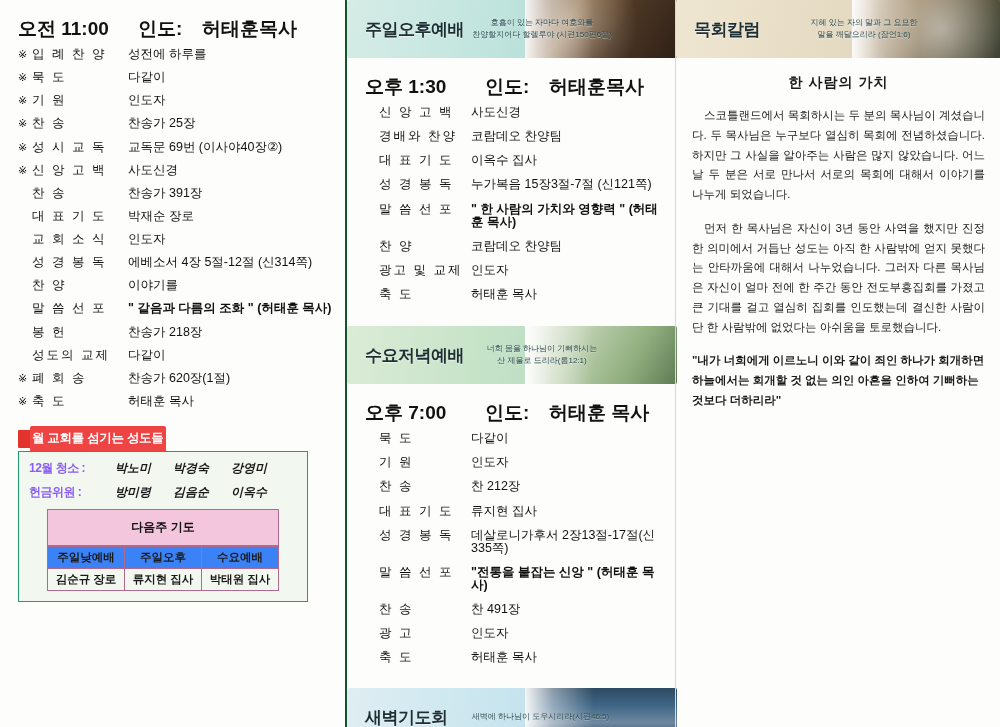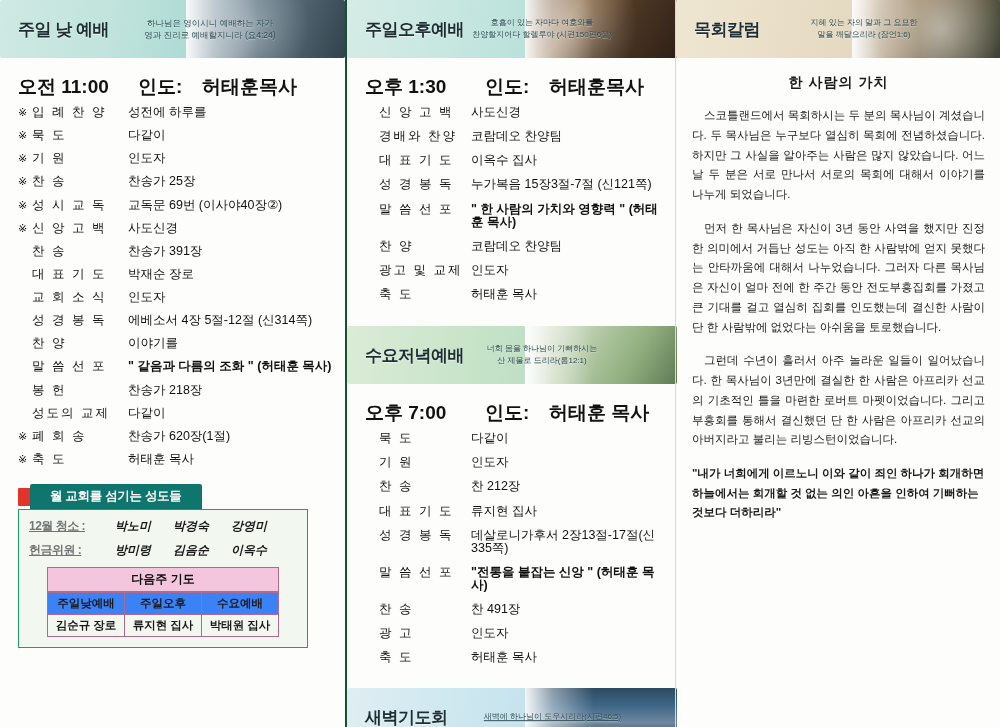--- a/index.html
+++ b/index.html
@@ -110,65 +110,58 @@
     padding:0 16px;margin-top:4px;
   }
   .verse .ref{font-size:11.5px;font-weight:bold;margin-bottom:3px;}
   .verse .body{font-size:11.5px;font-weight:bold;line-height:1.7;}
 
   
   .serve-head{
     display:flex;align-items:center;margin:18px 0 0 18px;
   }
   .serve-head .tab{
-    background:#0f766e;color:#fff;font-size:12.5px;font-weight:bold;
-    padding:4px 20px;border-radius:2px 2px 0 0;
+    background:#ef4444;color:#fff;font-size:12.5px;font-weight:bold;
+    padding:4px 2px;border-radius:2px 2px 0 0;
     letter-spacing:-0.3px;
   }
   .serve-head .sq{
     width:12px;height:18px;background:#e2342c;margin-right:0;
     border-radius:1px 0 0 1px;
   }
   .serve-box{
     margin:0 0 0 18px;width:268px;
     border:1px solid #1f9d6b;
     background:#f2f8ef;
     padding:8px 10px 10px 10px;
   }
   .serve-row{display:flex;font-size:12px;font-weight:bold;margin-bottom:7px;}
-  .serve-row .k{width:86px;color:#737373;letter-spacing:-0.5px;text-decoration:underline;}
+  .serve-row .k{width:86px;color:#8b5cf6;letter-spacing:-0.5px;}
   .serve-row .n{width:58px;font-style:italic;}
   .next-head{
     margin-top:8px;background:#f3c6dd;border:1px solid #b06a8e;
-    text-align:center;font-size:12px;font-weight:bold;padding:3px 0;
+    text-align:center;font-size:12px;font-weight:bold;padding:9px 0;
     color:#111;
   }
   table.next{
     border-collapse:collapse;width:100%;
     font-size:11.5px;font-weight:bold;
   }
   table.next td{
     border:1px solid #b06a8e;text-align:center;padding:3px 0;
   }
   table.next tr.h td{background:#3b82f6;}
 </style>
 </head>
 <body>
 
 <div class="page">
 
   <div class="col col1">
 
-    <div class="banner">
-      <div class="bg bg-teal"></div>
-      <div class="banner-photo ph-people"></div>
-      <div class="banner-title">주일 낮 예배</div>
-      <div class="banner-sub" style="white-space:pre-line;">하나님은 영이시니 예배하는 자가
-영과 진리로 예배할지니라 (요4:24)</div>
-    </div>
 
     <div class="time-row">
       <span class="time">오전 11:00</span>
       <span class="lead-label">인도:</span>
       <span class="lead-name">허태훈목사</span>
     </div>
 
     <div class="order">
       <div class="row">
           <span class="mark">※</span>
@@ -412,41 +405,40 @@
           <span class="value">허태훈 목사</span>
         </div>
     </div>
 
     <div style="height:12px"></div>
 
     <div class="banner">
       <div class="bg bg-sky"></div>
       <div class="banner-photo ph-cross"></div>
       <div class="banner-title">새벽기도회</div>
-      <div class="banner-sub small" style="left:118px;width:175px;white-space:pre-line;text-decoration:underline;">새벽에 하나님이 도우시리라(시편46:5)</div>
+      <div class="banner-sub small" style="left:106px;width:175px;white-space:pre-line;">새벽에 하나님이 도우시리라(시편46:5)</div>
     </div>
 
   </div>
 
   <div class="col col3">
 
     <div class="banner">
       <div class="bg bg-cream"></div>
       <div class="banner-photo ph-bible"></div>
       <div class="banner-title">목회칼럼</div>
       <div class="banner-sub small" style="left:108px;width:160px;white-space:pre-line;">지혜 있는 자의 말과 그 요묘한
 말을 깨달으리라 (잠언1:6)</div>
     </div>
 
     <div class="art-title">한 사람의 가치</div>
 
     <div class="art">
       <p>스코틀랜드에서 목회하시는 두 분의 목사님이 계셨습니다. 두 목사님은 누구보다 열심히 목회에 전념하셨습니다. 하지만 그 사실을 알아주는 사람은 많지 않았습니다. 어느 날 두 분은 서로 만나서 서로의 목회에 대해서 이야기를 나누게 되었습니다.</p>
       <p>먼저 한 목사님은 자신이 3년 동안 사역을 했지만 진정한 의미에서 거듭난 성도는 아직 한 사람밖에 얻지 못했다는 안타까움에 대해서 나누었습니다. 그러자 다른 목사님은 자신이 얼마 전에 한 주간 동안 전도부흥집회를 가졌고 큰 기대를 걸고 열심히 집회를 인도했는데 결신한 사람이 단 한 사람밖에 없었다는 아쉬움을 토로했습니다.</p>
-      <p>그런데 수년이 흘러서 아주 놀라운 일들이 일어났습니다. 한 목사님이 3년만에 결실한 한 사람은 아프리카 선교의 기초적인 틀을 마련한 로버트 마펫이었습니다. 그리고 부흥회를 통해서 결신했던 단 한 사람은 아프리카 선교의 아버지라고 불리는 리빙스턴이었습니다.</p>
     </div>
 
     <div class="verse">
       <div class="body">"내가 너희에게 이르노니 이와 같이 죄인 하나가 회개하면 하늘에서는 회개할 것 없는 의인 아흔을 인하여 기뻐하는 것보다 더하리라"</div>
     </div>
 
   </div>
 
 </div>
 

